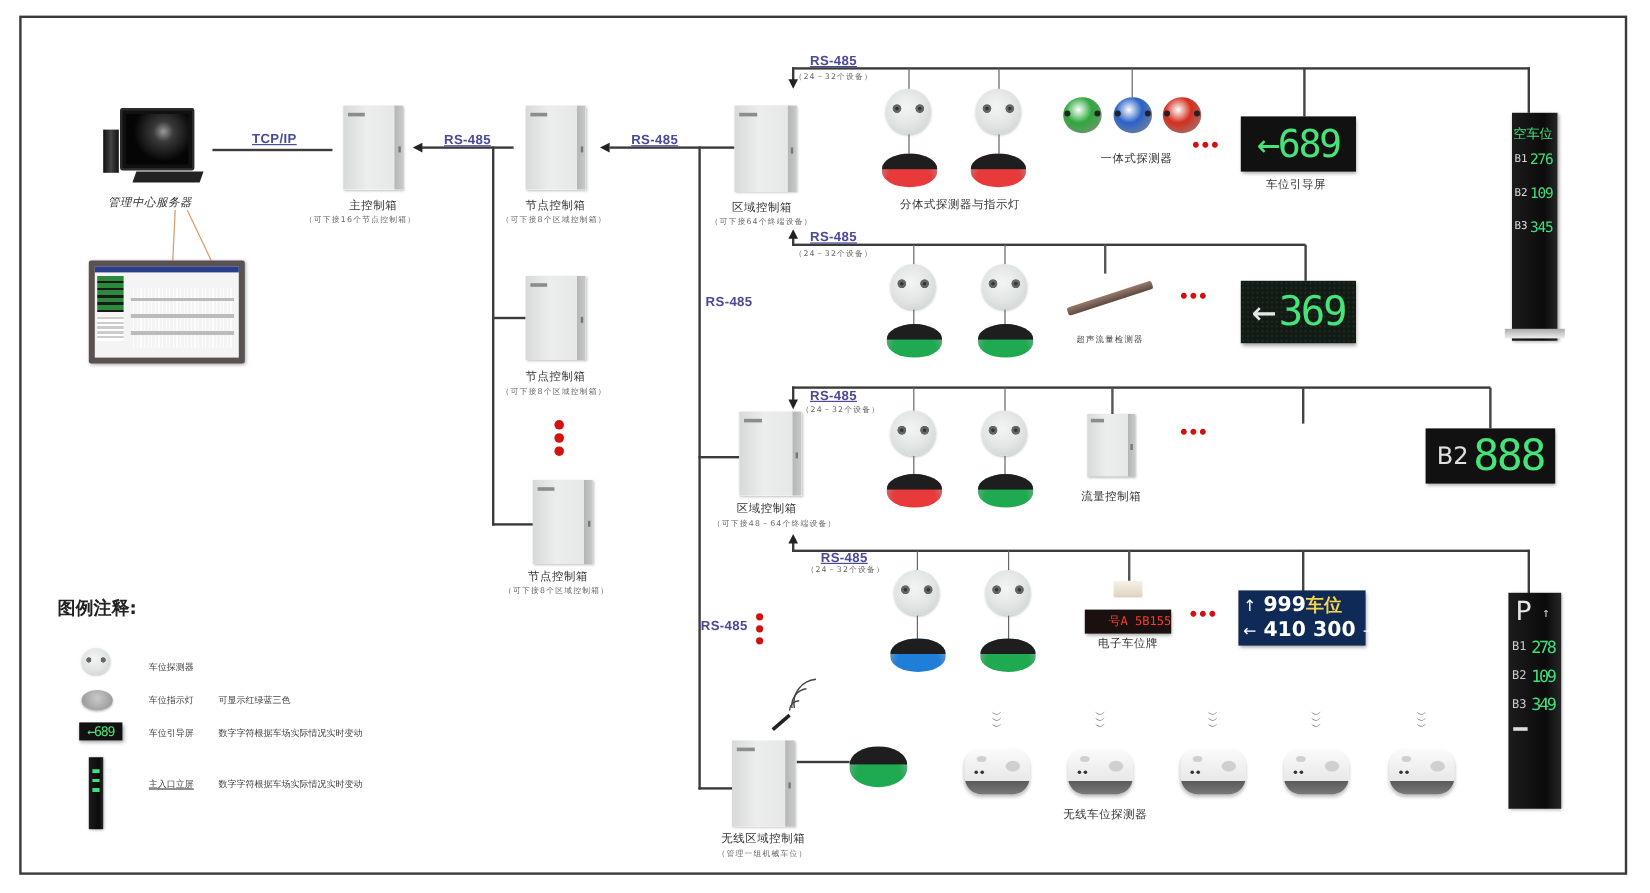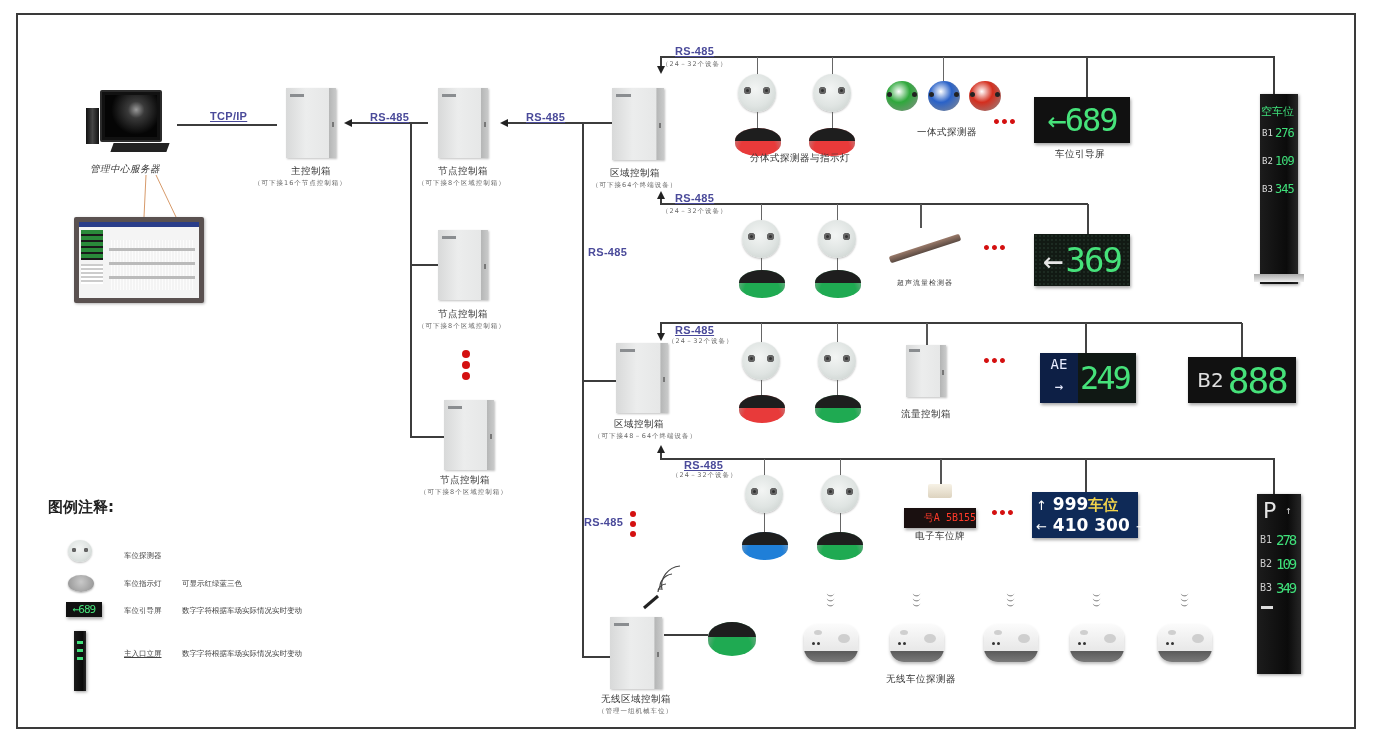--- a/index.html
+++ b/index.html
@@ -127,21 +127,21 @@
     </div>
   <div class="stem" style="left:757px;top:112px;height:16px;"></div>
   <div class="lamp" style="left: 735px; top: 128px; background: radial-gradient(at 50% 80%, rgb(232, 58, 58) 0%, rgb(232, 58, 58) 55%, rgba(0, 0, 0, 0.35) 100%);"></div>
   <div class="stem" style="left:832px;top:57px;height:18px;"></div>
   <div class="det" style="left:813px;top:74px;">
       <i class="l"></i>
       <i class="r"></i>
     </div>
   <div class="stem" style="left:832px;top:112px;height:16px;"></div>
   <div class="lamp" style="left: 809px; top: 128px; background: radial-gradient(at 50% 80%, rgb(232, 58, 58) 0%, rgb(232, 58, 58) 55%, rgba(0, 0, 0, 0.35) 100%);"></div>
-  <div class="lbl" style="left:745px;top:152px;width:110px;">分体式探测器与指示灯</div>
+  <div class="lbl" style="left:745px;top:164px;width:110px;">分体式探测器与指示灯</div>
 
   <div class="stem" style="left:943px;top:57px;height:24px;"></div>
   <div class="ball" style="left: 886px; top: 81px; background: radial-gradient(circle at 40% 35%, rgba(255, 255, 255, 0.55) 0%, rgb(47, 168, 60) 40%, rgba(0, 0, 0, 0.45) 100%);">
       <i style="left:1px"></i>
       <i style="right:1px"></i>
     </div>
   <div class="ball" style="left: 928px; top: 81px; background: radial-gradient(circle at 40% 35%, rgba(255, 255, 255, 0.55) 0%, rgb(42, 98, 200) 40%, rgba(0, 0, 0, 0.45) 100%);">
       <i style="left:1px"></i>
       <i style="right:1px"></i>
     </div>
@@ -227,27 +227,20 @@
     </div>
   <div class="stem" style="left:837px;top:380px;height:16px;"></div>
   <div class="lamp" style="left: 815px; top: 395px; background: radial-gradient(at 50% 80%, rgb(31, 170, 82) 0%, rgb(31, 170, 82) 55%, rgba(0, 0, 0, 0.35) 100%);"></div>
 
   <div class="stem" style="left:926px;top:323px;height:24px;width:2px;background:#555;"></div>
   <div class="box" style="left:906px;top:345px;width:40px;height:52px;"></div>
   <div class="lbl" style="left:890px;top:408px;width:72px;">流量控制箱</div>
   <div class="dotsh" style="left:982px;top:353px;">•••</div>
 
   <div class="stem" style="left:1085px;top:323px;height:30px;width:2px;background:#444;"></div>
-  <div class="led" style="left:1040px;top:353px;width:96px;height:50px;background:#101814;">
-    <div class="abs" style="left:0;top:0;width:38px;height:50px;background:#0d1f45;color:#e8ecff;font-size:14px;text-align:center;line-height:22px;">
-      <div>AE</div>
-      <div>→</div>
-    </div>
-    <div class="abs" style="left:40px;top:6px;font-size:32px;color:#46e27a;letter-spacing:-3px;">249</div>
-  </div>
 
   <div class="stem" style="left:1241px;top:323px;height:34px;width:2px;background:#444;"></div>
   <div class="led" style="left:1188px;top:357px;width:108px;height:46px;">
     <span style="color:#e0e0e0;font-size:20px;font-family:'DejaVu Sans',sans-serif;margin-right:4px;">B2</span>
     <span style="font-size:36px;letter-spacing:-2px;">888</span>
   </div>
 
   <div class="ln" style="left:660px;top:458px;width:614px;height:2px;"></div>
   <div class="ln" style="left:660px;top:450px;width:2px;height:9px;"></div>
   <div class="arrow-u" style="left:657px;top:445px;"></div>

